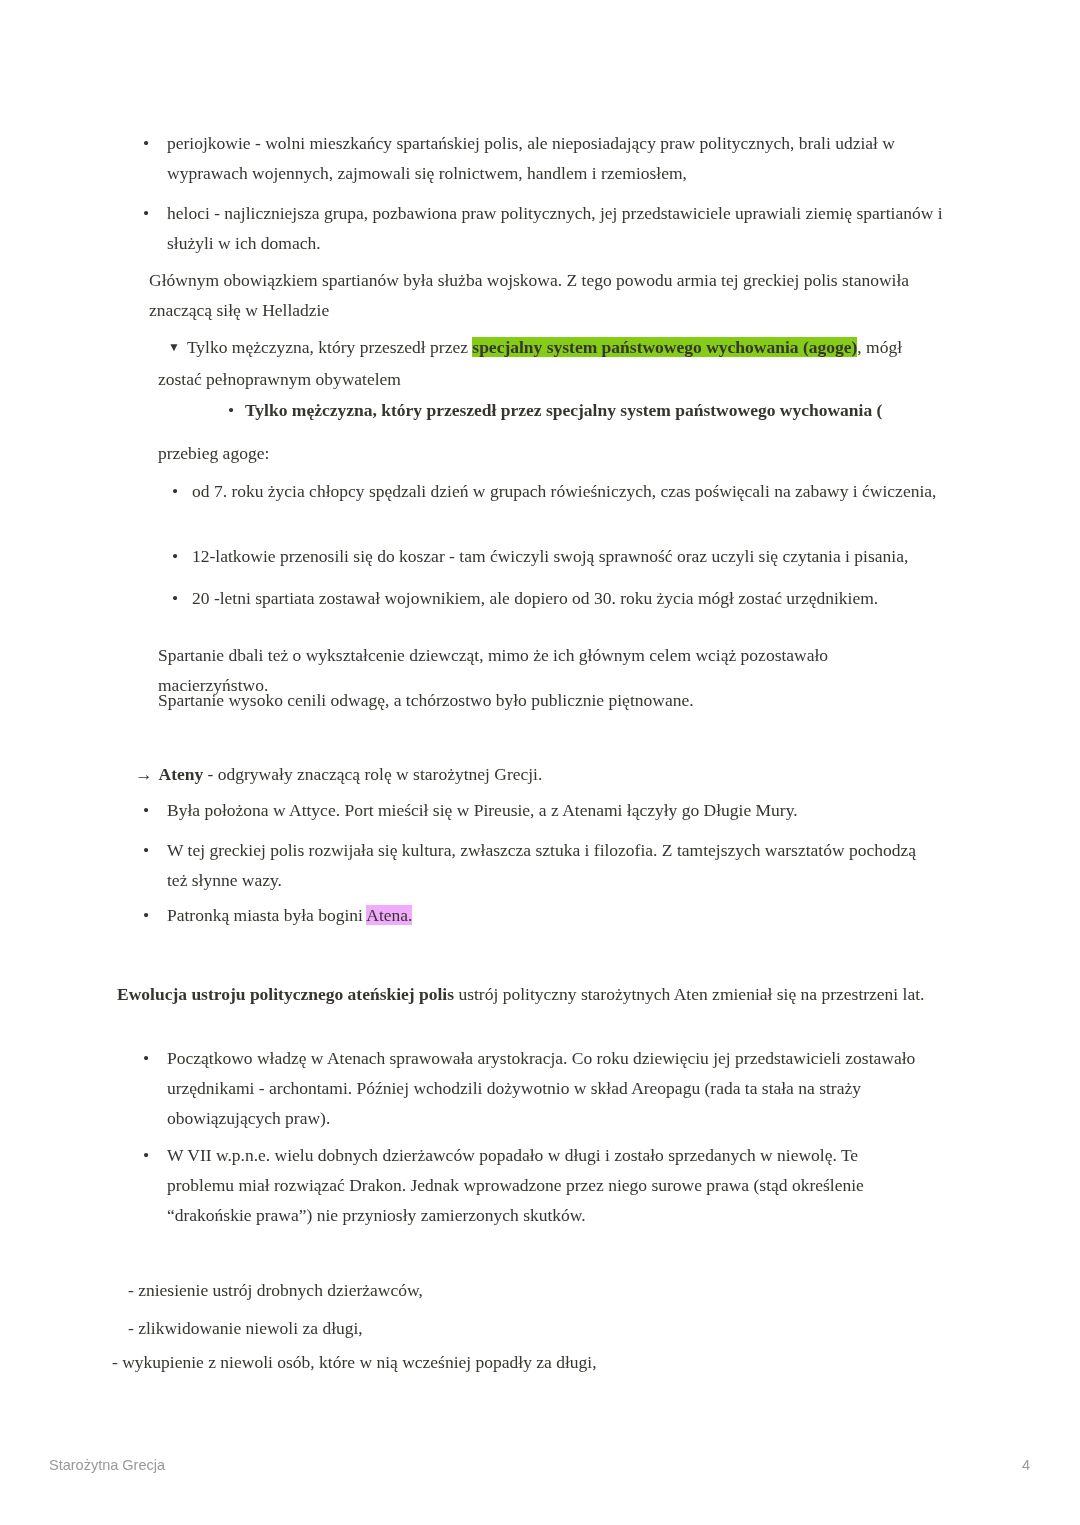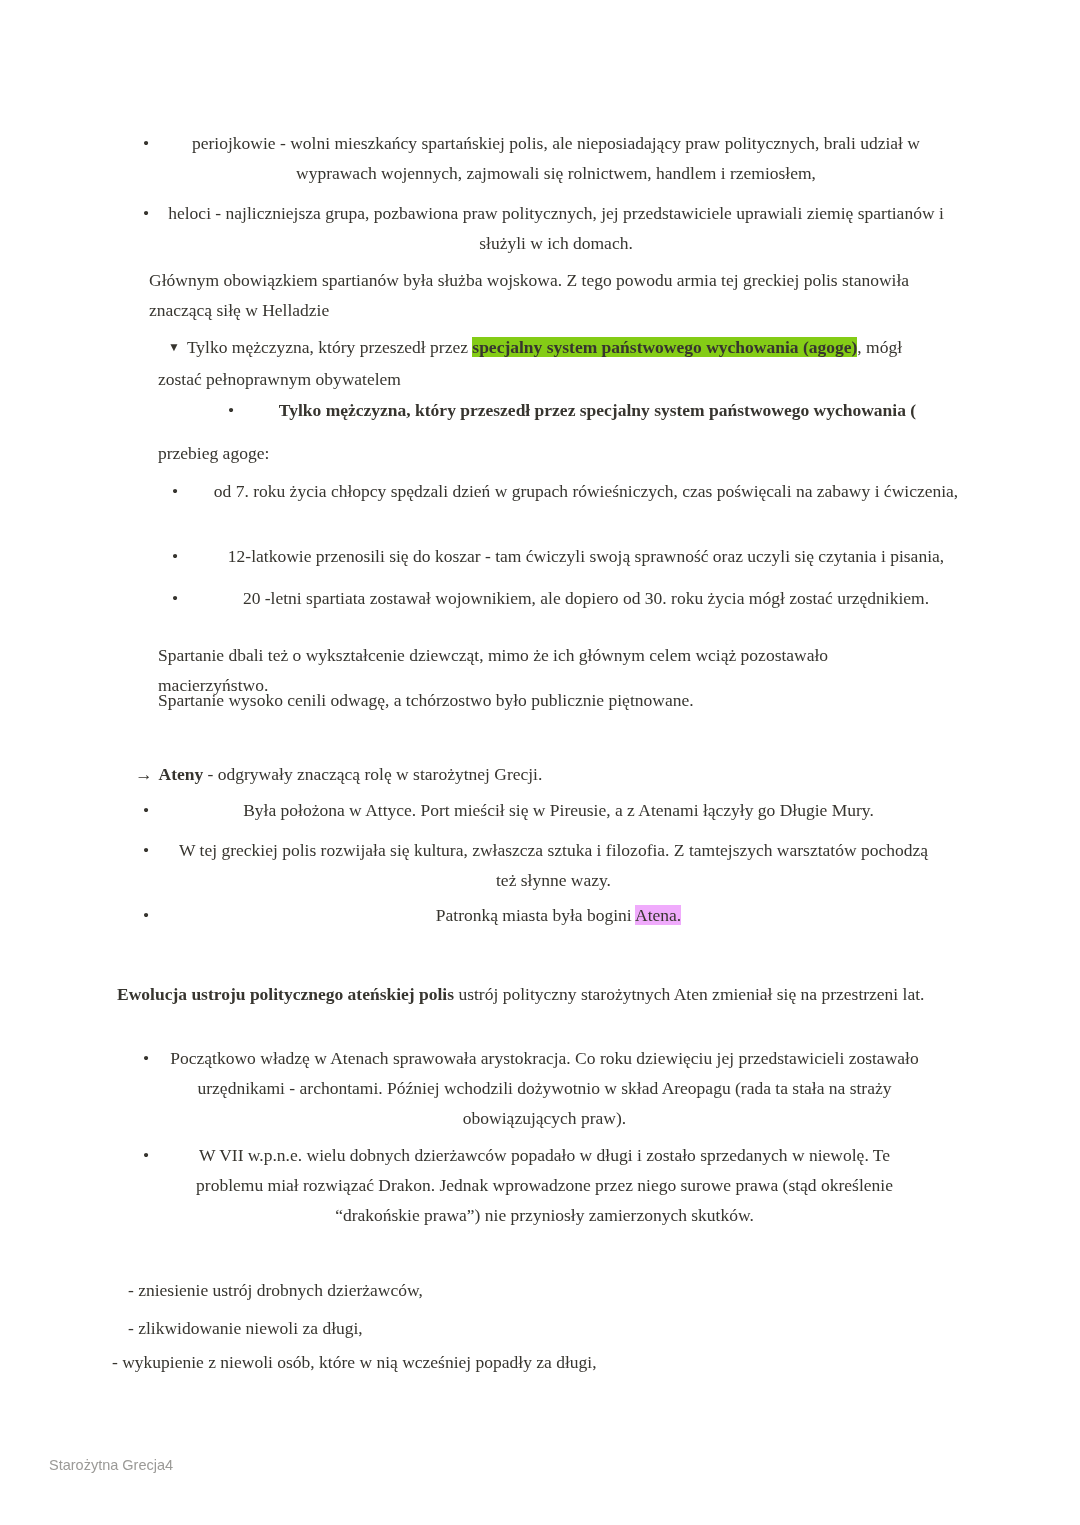--- a/index.html
+++ b/index.html
@@ -8,21 +8,21 @@
     width:1080px;height:1525px;
     background:#ffffff;
     font-family:"Liberation Serif","DejaVu Serif",serif;
     font-size:17.5px;line-height:30px;
     color:#37352f;
     overflow:hidden;
   }
   .block{position:absolute;}
   .bullet{display:flex;}
   .bullet .marker{flex:0 0 auto;}
-  .bullet .btxt{flex:1 1 auto;text-align:center;}
+  .bullet .btxt{flex:1 1 auto;}
   .m24{width:24px;}
   .m20{width:20px;}
   .m17{width:17px;}
   .bold{font-weight:bold;}
   .hl{background:#f0abfc;}
   .hl-bold{background:#84cc16;font-weight:bold;}
   .tmark{font-size:12px;display:inline-block;position:relative;top:-2px;}
   .tmark1{margin-left:10px;margin-right:7px;}
   .tmark2{margin-right:8px;}
   .arrow{margin-right:6px;}
@@ -44,21 +44,21 @@
   .b-at3   {top:900px;left:143px;right:130px;}
   .p-ewol  {top:979px;left:117px;right:145px;}
   .b-ew1   {top:1043px;left:143px;right:158px;}
   .b-ew2   {top:1140px;left:143px;right:158px;}
   .t-solon {top:1235px;left:135px;right:130px;}
   .d-1     {top:1275px;left:128px;right:130px;}
   .d-2     {top:1313px;left:128px;right:130px;}
   .d-3     {top:1347px;left:112px;right:130px;}
   .footer{
     position:absolute;top:1455px;left:49px;right:50px;
-    display:flex;
+    display:flex;justify-content:space-between;
     font-family:"Liberation Sans","DejaVu Sans",sans-serif;
     font-size:14.5px;line-height:20px;color:#9b9a97;
   }
 </style>
 </head>
 <body>
 
 <div class="page">
 
   <div class="block bullet b-per">

